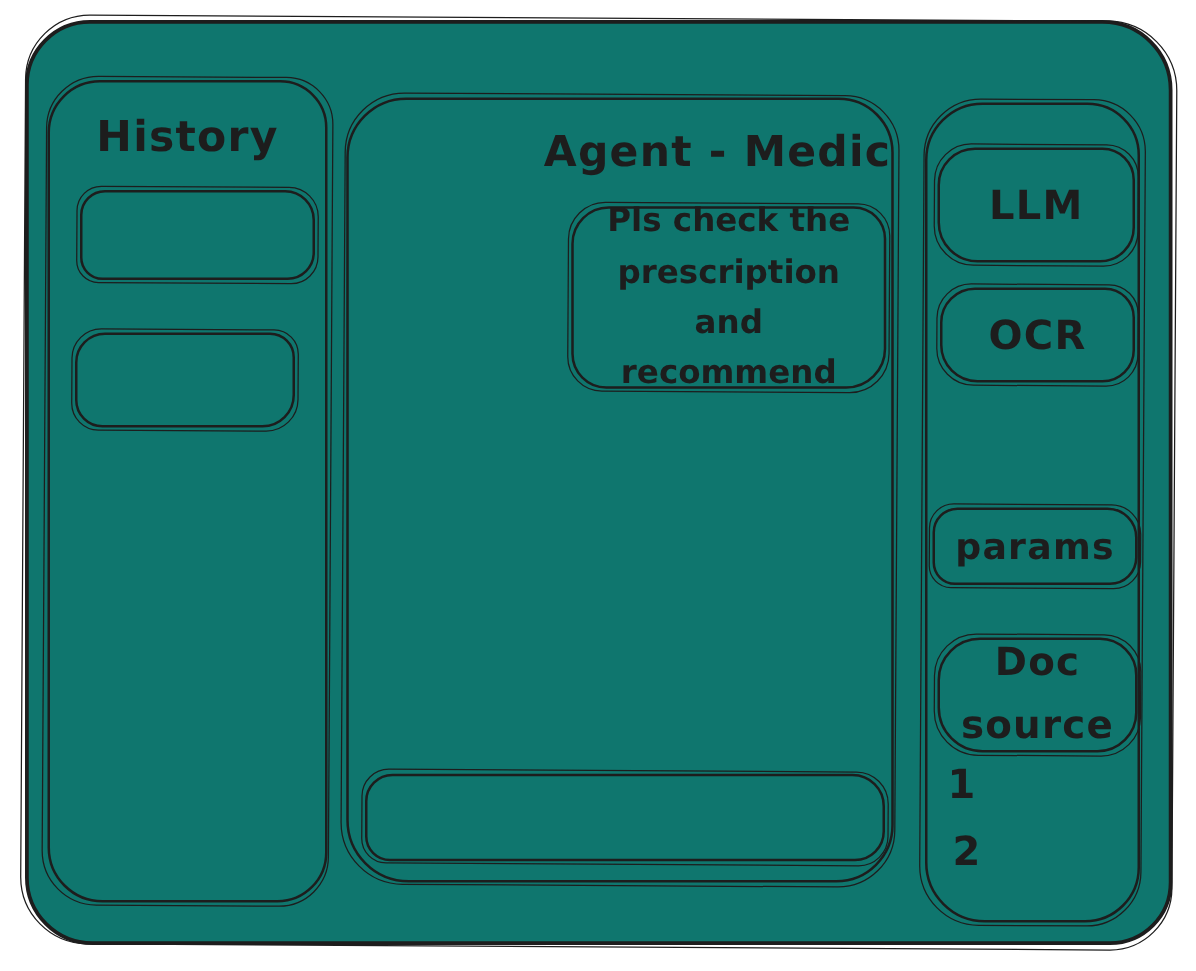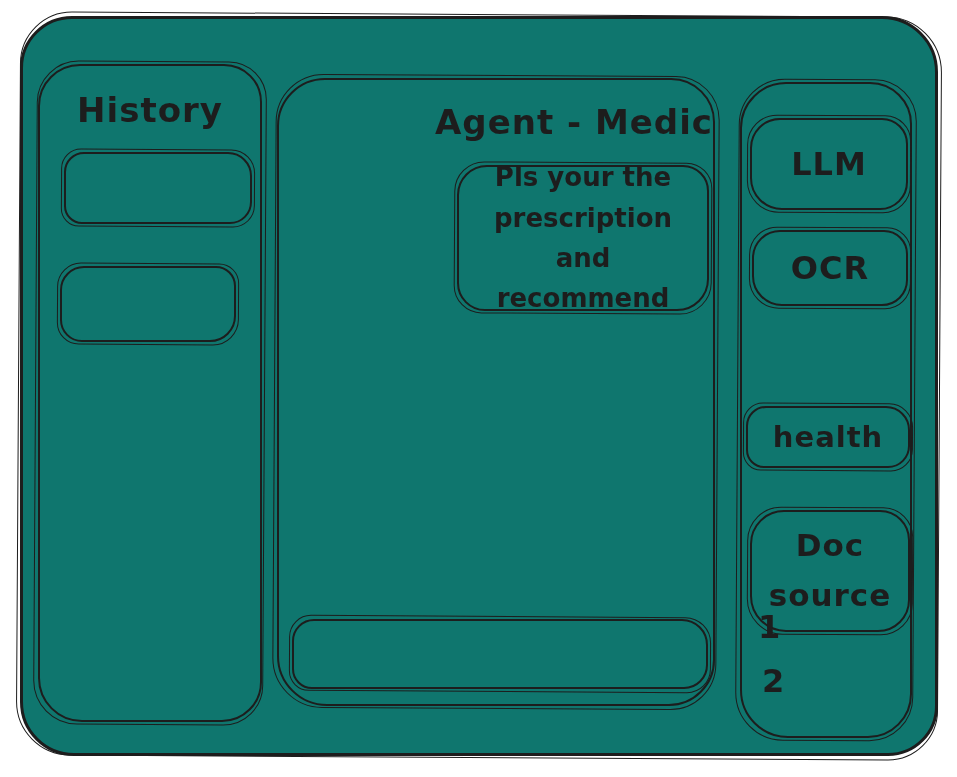--- a/index.html
+++ b/index.html
@@ -34,40 +34,40 @@
   </div>
   <div class="sk center" style="left:20px;top:200px;width:176px;height:76px;border-radius:24px 20px 26px 22px;">
     <span></span>
   </div>
 </div>
 
 <div class="sk" style="left:277px;top:78px;width:438px;height:628px;border-radius:48px 44px 46px 50px;">
   <div class="title" style="position:absolute;left:0;right:0;top:22px;text-align:right;">Agent - Medic</div>
 
   <div class="sk center bubble" style="left:178px;top:85px;width:252px;height:146px;border-radius:30px 26px 32px 28px;">
-    <span>Pls your the prescription and recommend</span>
+    <span>Pls check the prescription and recommend</span>
   </div>
 
 
   <div class="sk" role="textbox" style="left:13px;top:539px;width:416px;height:70px;border-radius:22px 26px 24px 20px;font-size:24px;padding:18px;" aria-placeholder=""></div>
 </div>
 
 <div class="sk" style="left:740px;top:82px;width:172px;height:656px;border-radius:46px 42px 44px 48px;">
 
   <div class="sk center btnlabel" style="left:10px;top:146px;width:156px;height:76px;border-radius:28px 24px 26px 30px;font-size:32px;">
     <span>OCR</span>
   </div>
 
   <div class="sk center btnlabel" style="left:8px;top:34px;width:158px;height:92px;border-radius:30px 26px 28px 32px;font-size:32px;">
     <span>LLM</span>
   </div>
 
   <div class="sk center btnlabel" style="left:4px;top:322px;width:164px;height:62px;border-radius:20px 24px 22px 18px;font-size:29px;">
-    <span>health</span>
+    <span>params</span>
   </div>
 
-  <div class="sk center btnlabel" style="left:8px;top:426px;width:160px;height:122px;border-radius:34px 30px 32px 36px;font-size:31px;line-height:1.6;padding:0 20px;">
+  <div class="sk center btnlabel" style="left:8px;top:426px;width:160px;height:92px;border-radius:34px 30px 32px 36px;font-size:31px;line-height:1.6;padding:0 20px;">
     <span>Doc source</span>
   </div>
 
   <div class="docnum" style="left:16px;top:524px;">1</div>
   <div class="docnum" style="left:20px;top:578px;">2</div>
 </div>
 
 </body></html>

